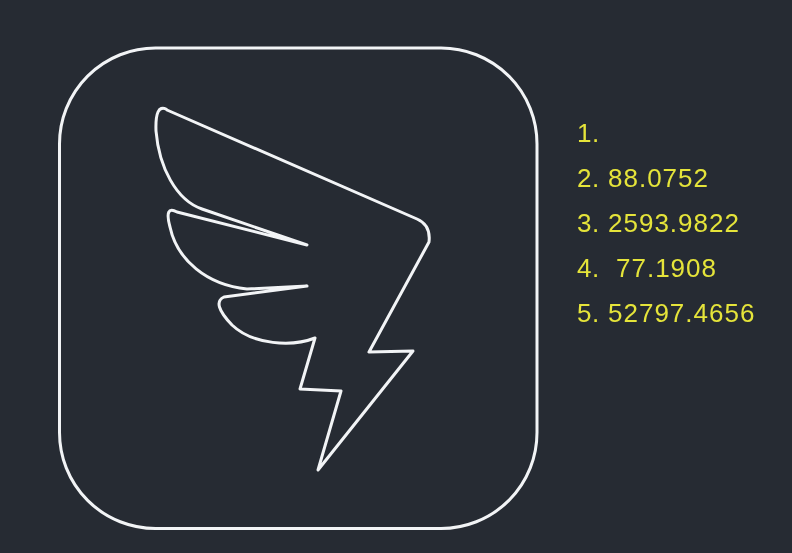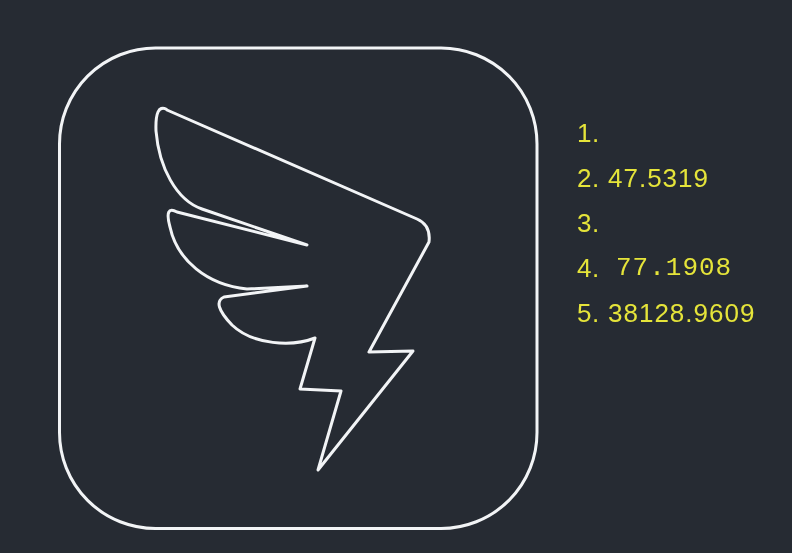--- a/index.html
+++ b/index.html
@@ -49,21 +49,21 @@
   .measure-num {
     display: inline-block;
     width: 31px;
     letter-spacing: 0.5px;
   }
   .measure-val {
     display: inline-block;
     letter-spacing: 1px;
   }
   
-  .measure-row.indent .measure-val { padding-left: 8px; font-family: Liberation Mono, monospace; }
+  .measure-row.indent .measure-val { padding-left: 8px; }
 </style>
 </head>
 <body>
 
 <div class="stage">
 
   <svg class="drawing-svg" viewBox="0 0 792 553" xmlns="http://www.w3.org/2000/svg">
     <rect x="59.5" y="48" width="477.5" height="480.5" rx="96"></rect>
     <path d="M167,110
              L417,219
@@ -86,28 +86,29 @@
              Q155,104 166,109
              Z"></path>
   </svg>
 
   <div class="measure-list">
     <div class="measure-row">
       <span class="measure-num">1.</span>
     </div>
     <div class="measure-row">
       <span class="measure-num">2.</span>
-      <span class="measure-val">47.5319</span>
+      <span class="measure-val">88.0752</span>
     </div>
     <div class="measure-row">
       <span class="measure-num">3.</span>
+      <span class="measure-val">2593.9822</span>
     </div>
     <div class="measure-row indent">
       <span class="measure-num">4.</span>
       <span class="measure-val">77.1908</span>
     </div>
     <div class="measure-row">
       <span class="measure-num">5.</span>
-      <span class="measure-val">38128.9609</span>
+      <span class="measure-val">52797.4656</span>
     </div>
   </div>
 
 </div>
 
 </body></html>

